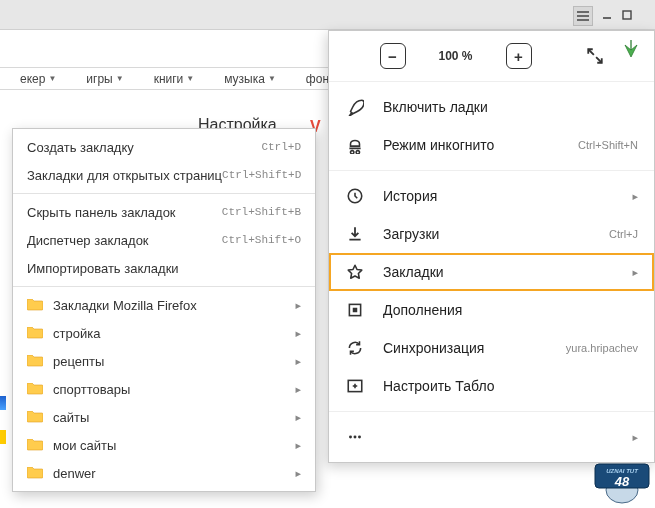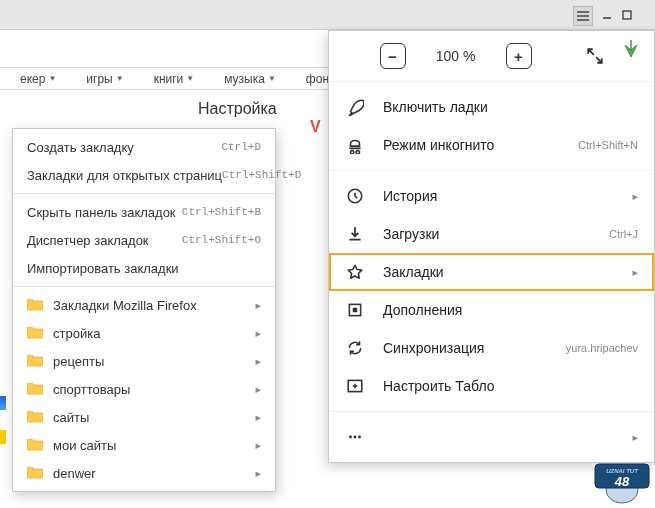--- a/index.html
+++ b/index.html
@@ -12,45 +12,45 @@
   .titlebar .maximize { right: 20px; }
 
   .toolbar { height: 38px; background: #fff; border-bottom: 1px solid #d8d8d8; position: relative; }
 
   .bookmarks-bar { height: 22px; background: #fff; border-bottom: 1px solid #d8d8d8; display: flex; align-items: center; font-size: 12px; color: #444; padding-left: 0; overflow: hidden; }
   .bookmarks-bar .bm-item { padding: 0 10px 0 20px; display: flex; align-items: center; cursor: pointer; white-space: nowrap; }
   .bookmarks-bar .caret { font-size: 8px; margin-left: 3px; color: #666; }
   .bookmarks-bar .bm-right { margin-left: auto; padding-right: 6px; }
 
   .page-bg { position: absolute; left: 0; top: 90px; width: 100%; height: calc(100% - 90px); background: #fff; }
-  .page-bg .heading { position: absolute; top: 10px; left: 198px; font-size: 16px; color: #333; }
+  .page-bg .heading { position: absolute; top: 26px; left: 198px; font-size: 16px; color: #333; }
   .page-bg .red-triangle { position: absolute; top: 28px; left: 310px; color: #e74c3c; font-size: 16px; font-weight: bold; font-family: Verdana, sans-serif; }
 
   .left-strip { position: absolute; left: 0; top: 306px; width: 6px; }
   .left-strip div { height: 14px; margin-bottom: 20px; }
   .ls-blue { background: linear-gradient(to bottom,#1e62d0,#4aa3ff); }
   .ls-yellow { background: #ffcc00; }
 
   
   .main-menu { position: absolute; top: 30px; right: 0; width: 327px; background: #fff; border: 1px solid #c8c8c8; box-shadow: -2px 4px 12px rgba(0,0,0,0.18); z-index: 20; }
   .zoom-row { display: flex; align-items: center; justify-content: center; padding: 12px 0; gap: 24px; border-bottom: 1px solid #eee; }
   .zoom-btn { width: 26px; height: 26px; border: 1.5px solid #333; border-radius: 6px; display: flex; align-items: center; justify-content: center; font-size: 15px; font-weight: bold; cursor: pointer; }
-  .zoom-val { font-size: 14px; min-width: 52px; text-align: center; }
+  .zoom-val { font-size: 12px; min-width: 52px; text-align: center; font-weight: bold; }
   .fullscreen-ic { margin-left: 30px; width: 18px; height: 18px; cursor: pointer; }
 
   .menu-section { padding: 6px 0; border-bottom: 1px solid #eee; }
   .main-menu .menu-section:last-child { border-bottom: none; }
   .m-item { height: 38px; display: flex; align-items: center; padding: 0 16px; cursor: pointer; position: relative; font-size: 14px; color: #222; }
   .m-item .m-icon { width: 20px; height: 20px; margin-right: 18px; flex-shrink: 0; display: flex; align-items: center; justify-content: center; }
   .m-item .m-hint { margin-left: auto; font-size: 11px; color: #888; }
   .m-item .m-chevron { margin-left: auto; font-size: 11px; color: #888; }
   .m-item.highlighted { outline: 2px solid #f5a623; outline-offset: -2px; }
 
   
-  .submenu { position: absolute; top: 128px; left: 12px; width: 264px; background: #fff; border: 1px solid #c8c8c8; box-shadow: 2px 4px 12px rgba(0,0,0,0.2); z-index: 15; font-size: 13px; }
+  .submenu { position: absolute; top: 128px; left: 12px; width: 304px; background: #fff; border: 1px solid #c8c8c8; box-shadow: 2px 4px 12px rgba(0,0,0,0.2); z-index: 15; font-size: 13px; }
   .sub-section { padding: 4px 0; border-bottom: 1px solid #e2e2e2; }
   .submenu .sub-section:last-child { border-bottom: none; }
   .s-item { height: 28px; display: flex; align-items: center; padding: 0 14px; cursor: pointer; position: relative; color: #333; }
   .s-item .s-label { flex: 0 0 auto; }
   .s-item .s-hint { margin-left: auto; font-size: 11px; color: #888; font-family: Liberation Mono, monospace; }
   .s-item .s-chevron { margin-left: auto; font-size: 11px; color: #888; }
   .s-item .folder { width: 16px; height: 12px; margin-right: 10px; flex-shrink: 0; }
 
   svg { display: block; }
 

